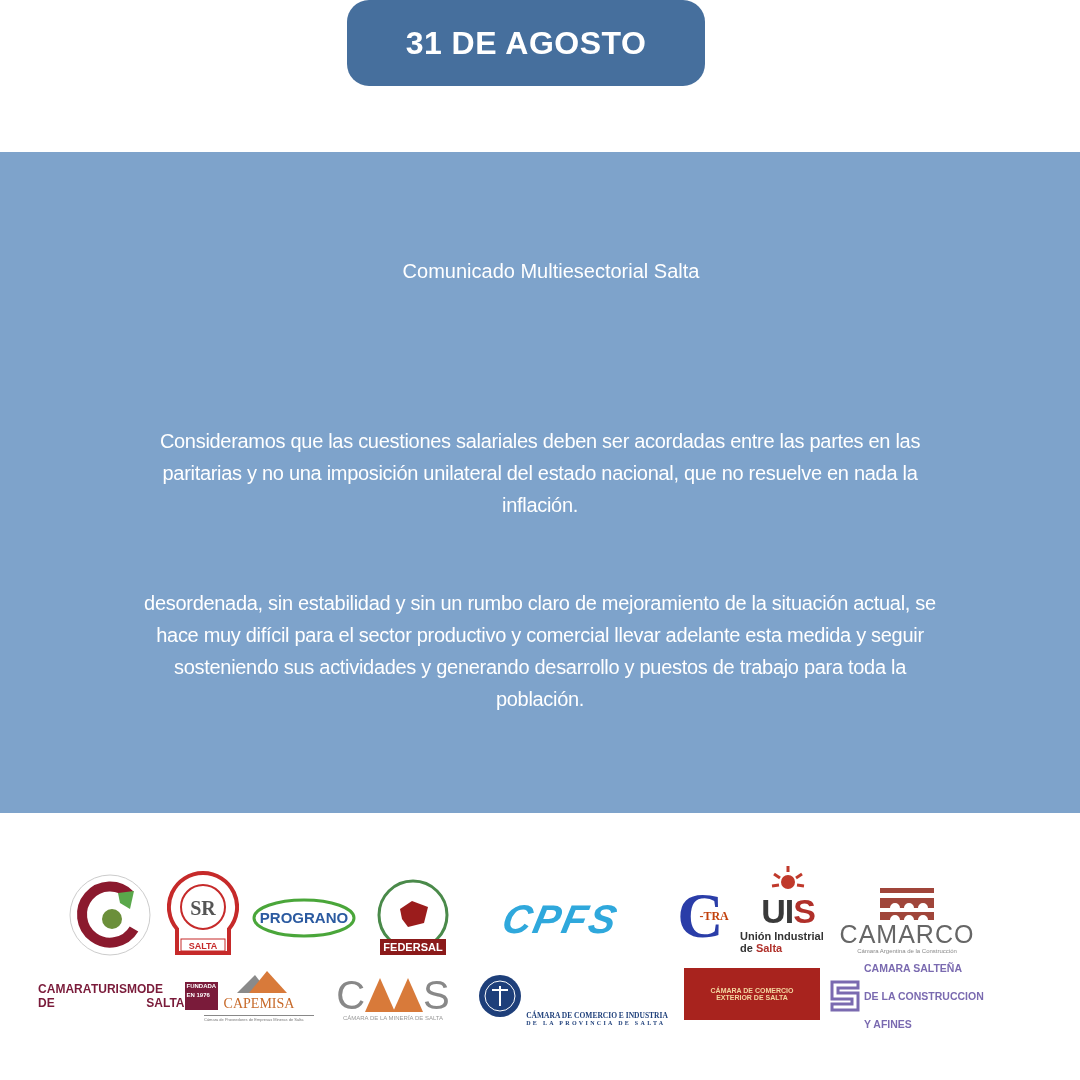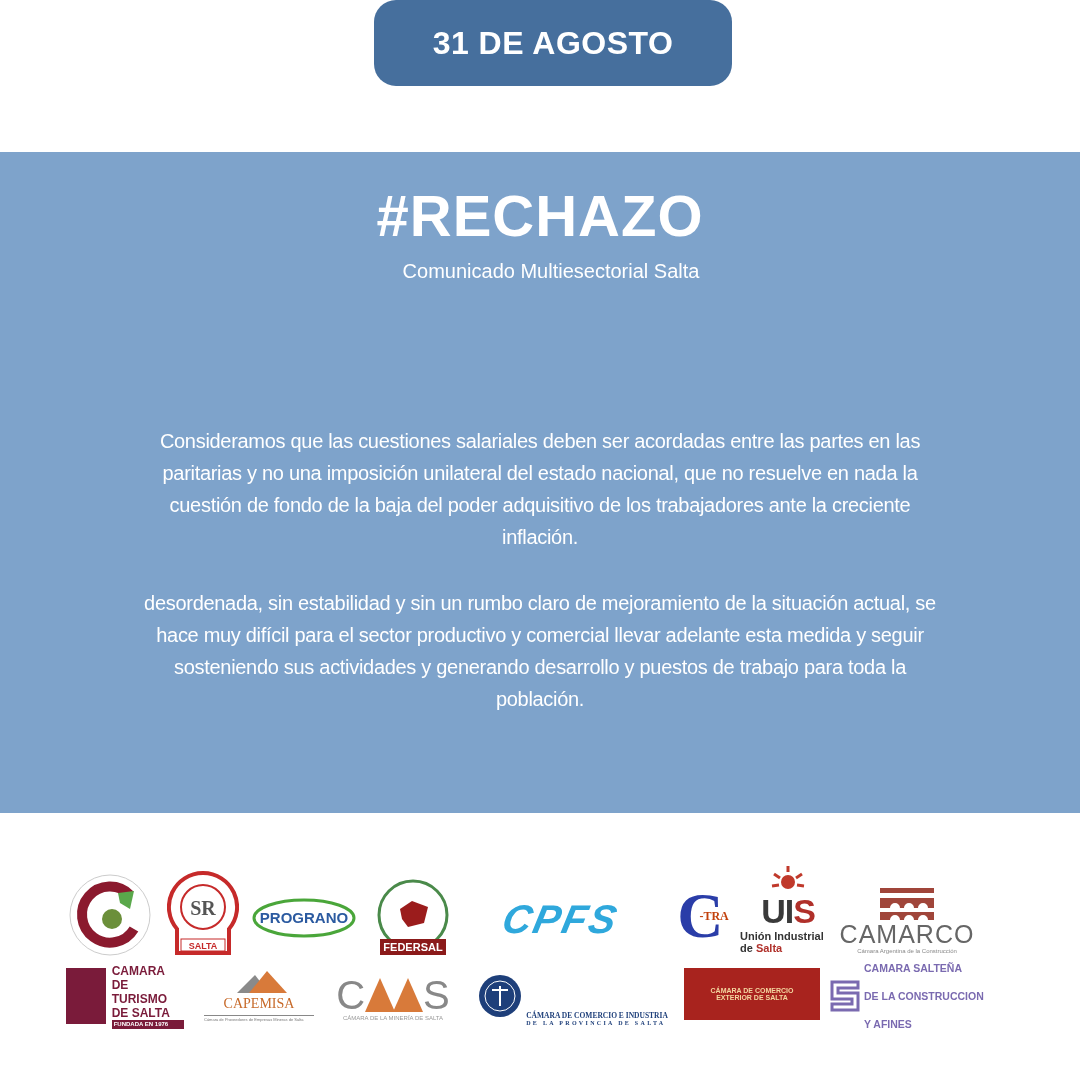--- a/index.html
+++ b/index.html
@@ -1,18 +1,18 @@
 <!DOCTYPE html>
 <html><head>
 <meta charset="utf-8">
 <style>
   html, body { margin:0; padding:0; }
   body { width:1080px; height:1080px; background:#ffffff; position:relative; overflow:hidden;
          font-family:"Liberation Sans", "DejaVu Sans", sans-serif; }
-  .date-badge { position:absolute; left:374px; top:0; width:358px; height:86px;
+  .date-badge { position:absolute; left:347px; top:0; width:358px; height:86px;
                 background:#466f9d; border-radius:0 0 22px 22px; border-top-left-radius:22px; border-top-right-radius:22px;
                 display:flex; align-items:center; justify-content:center; }
   .date-badge span { color:#fff; font-weight:bold; font-size:32px; letter-spacing:0.5px; }
   .panel { position:absolute; left:0; top:152px; width:1080px; height:661px; background:#7ea3cb; color:#fff; text-align:center; }
   .title { position:absolute; top:30px; left:0; width:100%; font-size:58px; font-weight:bold; letter-spacing:1px; }
   .subtitle { position:absolute; top:108px; left:0; width:100%; font-size:20px;padding-left:11px; }
   .para { position:absolute; left:60px; width:960px; font-size:20px; line-height:32px; letter-spacing:-0.3px; }
   .p1 { top:178px; } .p2 { top:273px; } .p3 { top:435px; }
   .line { display:block; white-space:nowrap; }
   .logos { position:absolute; left:0; top:813px; width:1080px; height:267px;padding-left:48px; }
@@ -20,27 +20,25 @@
   .t { font-family:"Liberation Sans", sans-serif; }
 </style>
 </head>
 <body>
 
 <div class="date-badge">
   <span>31 DE AGOSTO</span>
 </div>
 
 <div class="panel">
-  <div class="title">#RECHAZO</div>
   <div class="subtitle">Comunicado Multiesectorial Salta</div>
 
   <div class="para p2">
     <span class="line">Consideramos que las cuestiones salariales deben ser acordadas entre las partes en las</span>
     <span class="line">paritarias y no una imposición unilateral del estado nacional, que no resuelve en nada la</span>
-    <span class="line">cuestión de fondo de la baja del poder adquisitivo de los trabajadores ante la creciente</span>
     <span class="line">inflación.</span>
   </div>
   <div class="para p3">
     <span class="line">desordenada, sin estabilidad y sin un rumbo claro de mejoramiento de la situación actual,  se</span>
     <span class="line">hace muy difícil para el sector productivo y comercial llevar adelante esta medida y seguir</span>
     <span class="line">sosteniendo sus actividades y generando desarrollo y puestos de trabajo para toda la</span>
     <span class="line">población.</span>
   </div>
 </div>
 
@@ -115,21 +113,21 @@
       <rect x="0" y="0" width="54" height="5" fill="#a0453a"></rect>
       <path d="M0 10 H54 V20 H48 A5 5 0 0 0 38 20 H34 A5 5 0 0 0 24 20 H20 A5 5 0 0 0 10 20 H6 V20 H0 Z" fill="#a0453a"></path>
       <path d="M0 24 H54 V32 H48 A5 5 0 0 0 38 32 H34 A5 5 0 0 0 24 32 H20 A5 5 0 0 0 10 32 H0 Z" fill="#a0453a"></path>
     </svg>
     <div style="font-size:25px;color:#666;letter-spacing:1px;line-height:28px;">CAMARCO</div>
     <div style="font-size:6px;color:#888;">Cámara Argentina de la Construcción</div>
   </div>
 
   <div class="logo" style="left:66px;top:154px;width:118px;height:58px;">
     <div style="width:40px;height:56px;background:#7a1b3a;"></div>
-    <div style="display:flex;flex-direction:column;margin-left:6px;font-size:12px;font-weight:bold;color:#7a1b3a;line-height:14px;">
+    <div style="display:flex;flex-direction:row;margin-left:6px;font-size:12px;font-weight:bold;color:#7a1b3a;line-height:14px;">
       <span>CAMARA DE</span>
       <span>TURISMO</span>
       <span>DE SALTA</span>
       <span style="background:#7a1b3a;color:#fff;font-size:6px;line-height:9px;padding:0 2px;">FUNDADA EN 1976</span>
     </div>
   </div>
 
   <div class="logo" style="left:200px;top:152px;width:118px;height:62px;flex-direction:column;">
     <svg width="60" height="24" viewBox="0 0 60 24">
       <polygon points="8,24 26,6 40,24" fill="#8a8a8a"></polygon>

